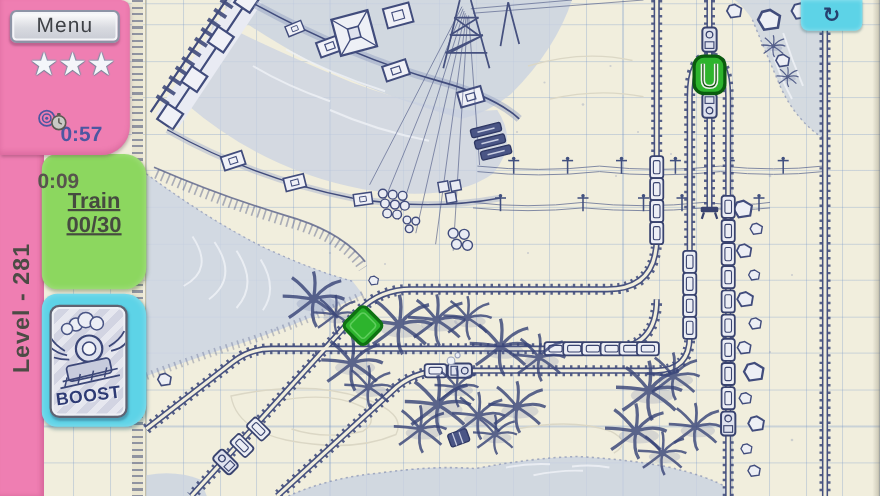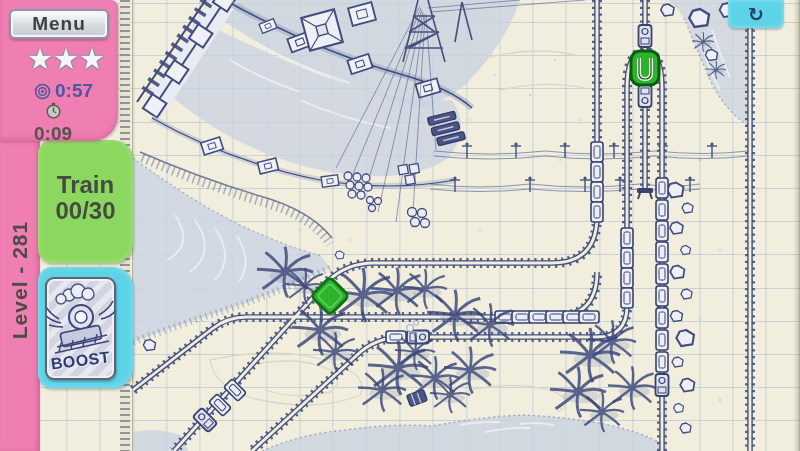--- a/index.html
+++ b/index.html
@@ -29,33 +29,33 @@
   .green-tab{position:absolute;left:38px;top:140px;width:95px;height:123px;background:#8cd75f;z-index:3;
     border-radius:14px 20px 20px 14px;box-shadow:1px 2px 3px rgba(60,90,40,.35), inset 0 0 6px rgba(255,255,255,.25);}
   .cyan-tab{position:absolute;left:38px;top:267px;width:95px;height:121px;background:#5dd3e7;z-index:3;
     border-radius:14px 20px 20px 14px;box-shadow:1px 2px 3px rgba(30,90,100,.35), inset 0 0 6px rgba(255,255,255,.3);}
 
   .menu-btn{position:absolute;left:9px;top:9px;width:100px;height:30px;z-index:5;
     background:linear-gradient(#ffffff, #d8dae0 55%, #c8cbd4);
     border:2px solid #8d94a6;border-radius:6px;box-sizing:border-box;
     box-shadow:inset 0 0 0 2px #f4f5f8, 0 2px 2px rgba(100,50,80,.35);
     display:flex;align-items:center;justify-content:center;cursor:pointer;}
-  .menu-btn span{font-size:19px;font-weight:bold;color:#3e4146;letter-spacing:1px;}
+  .menu-btn span{font-size:19px;font-weight:normal;color:#3e4146;letter-spacing:1px;}
 
   .stars{position:absolute;left:27px;top:44px;z-index:5;display:flex;}
   .stars span{font-size:29px;line-height:30px;color:#f4f6fa;
     text-shadow:0 0 1px #8893a8,0 1px 1px #737e94,1px 0 1px #8893a8,-1px 0 1px #8893a8,0 -1px 1px #9aa3b5;}
 
   .timerow{position:absolute;z-index:5;display:flex;align-items:center;gap:4px;}
-  .timerow .t{font-size:19px;font-weight:bold;}
+  .timerow .t{font-size:19px;font-weight:bold;margin-top:32px;}
   .row-goal{left:34px;top:80px;}  .row-goal .t{color:#4c57a1;}
   .row-cur{left:34px;top:102px;flex-direction:column;}  .row-cur .t{color:#57544d;}
 
   .train-box{position:absolute;left:38px;top:172px;width:95px;z-index:5;text-align:center;
-    font-weight:bold;color:#464b40;font-size:24px;line-height:1.1;}
+    font-weight:bold;color:#464b40;font-size:20px;line-height:1.1;text-decoration:underline;}
 
   .level{position:absolute;left:-90px;top:262px;width:220px;height:36px;z-index:5;
     transform:rotate(-90deg);display:flex;align-items:center;justify-content:center;
     font-size:21px;font-weight:bold;color:#4c4b45;letter-spacing:1px;}
 
   .boost-card{position:absolute;left:45px;top:277px;width:71px;height:103px;z-index:5;
     background:#d2d4e2;border:2px solid #5f6372;border-radius:9px;box-sizing:border-box;
     background-image:repeating-linear-gradient(135deg, rgba(255,255,255,.45) 0 6px, rgba(0,0,0,0) 6px 13px);
     box-shadow:inset 0 0 0 2px #eef0f5, 1px 2px 2px rgba(40,60,90,.35);
     overflow:hidden;cursor:pointer;}

